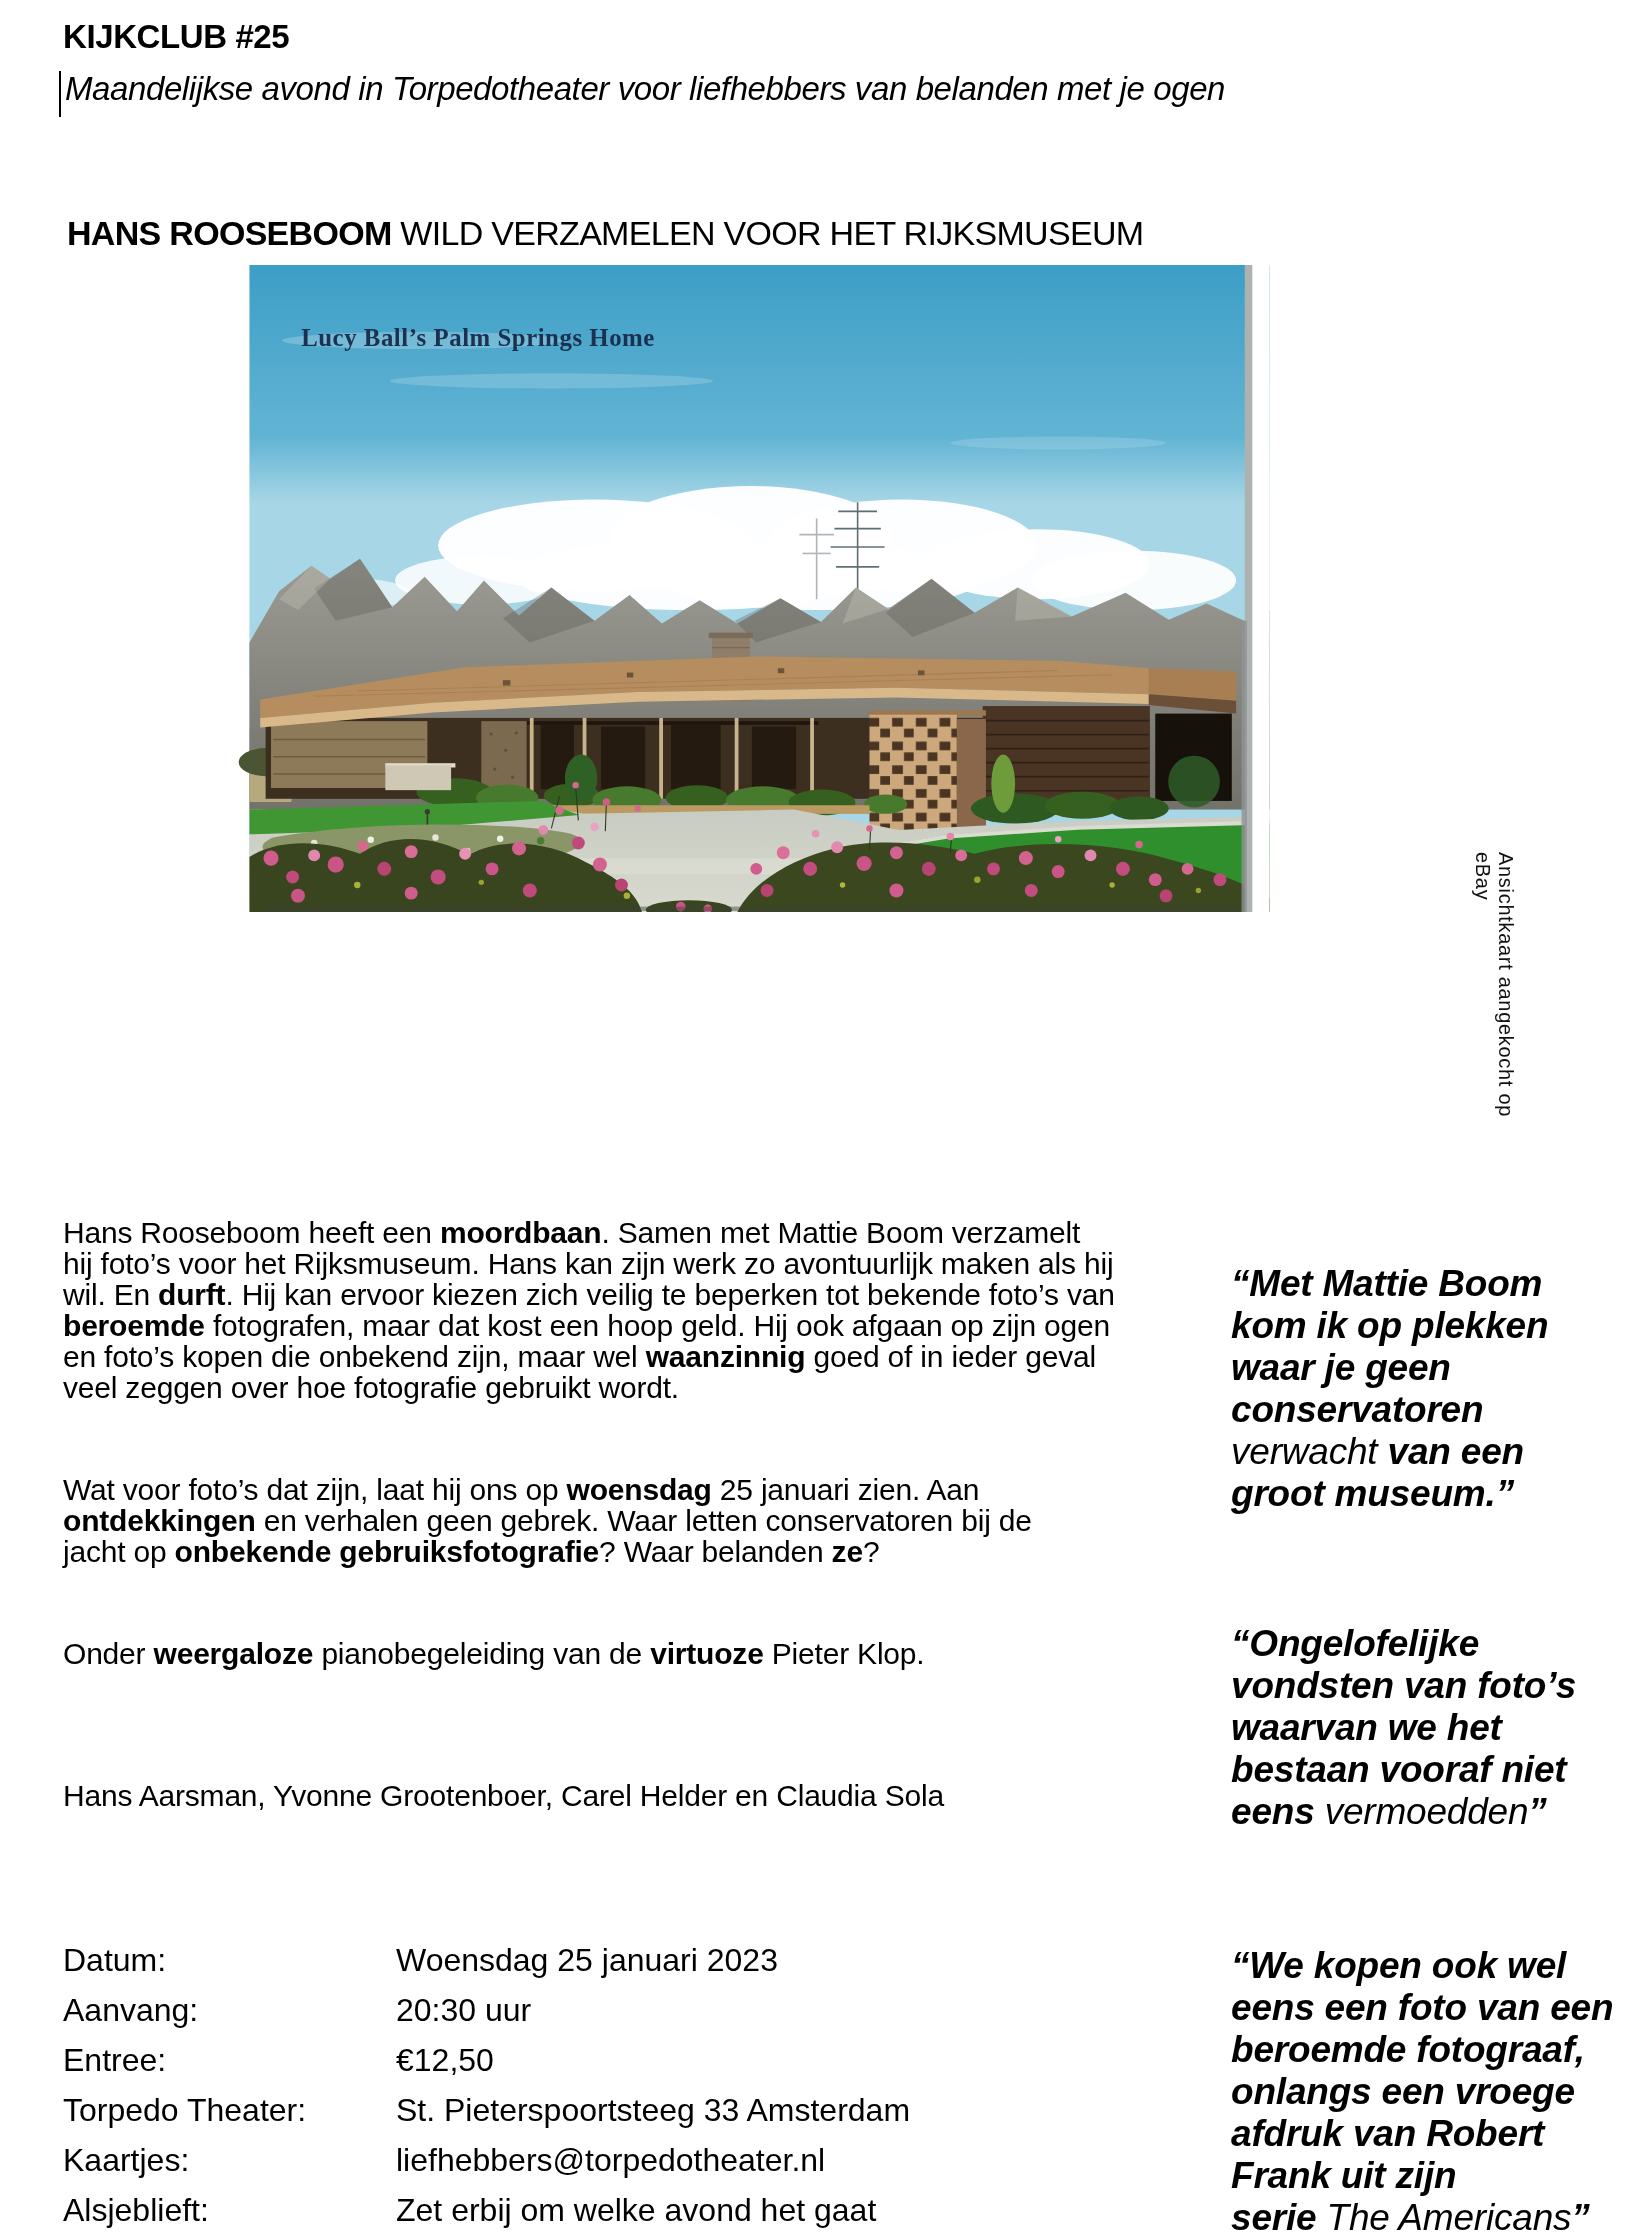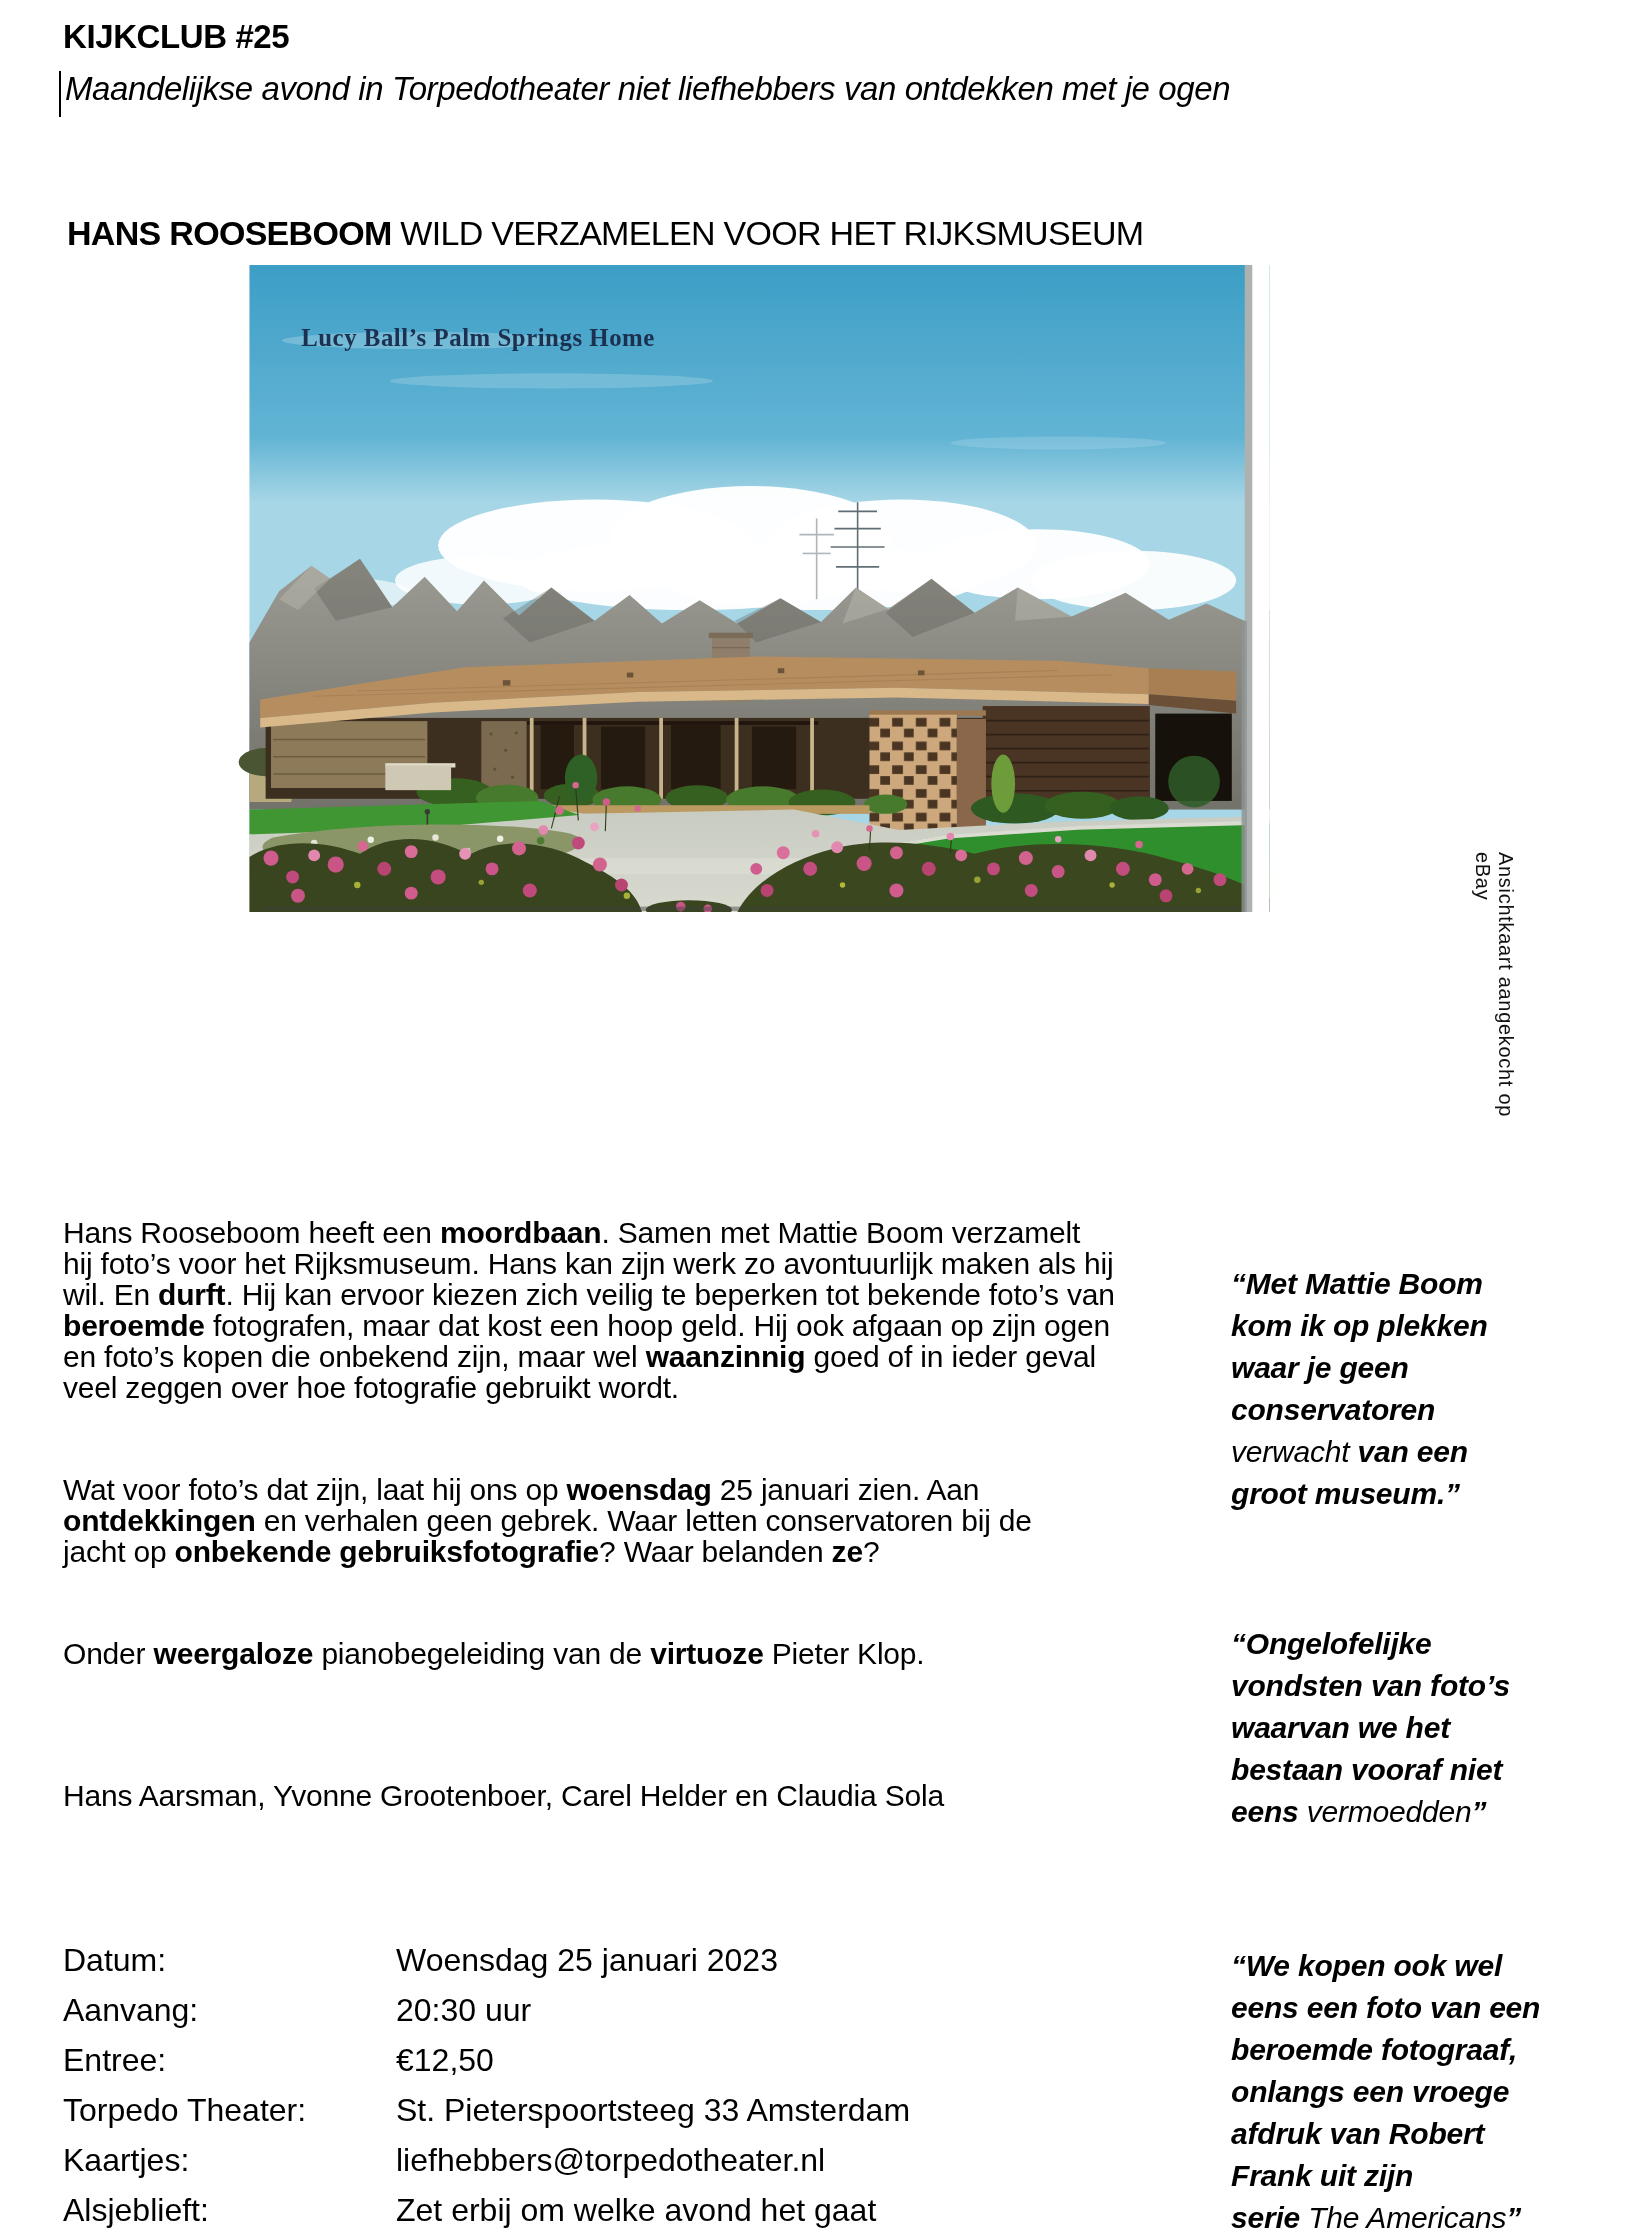--- a/index.html
+++ b/index.html
@@ -24,37 +24,37 @@
   .bodycol{position:absolute;left:63px;top:1186px;width:1155px;
            font-size:30px;line-height:31px;letter-spacing:-0.2px;white-space:pre-line;}
   .bodycol p{margin:0 0 40px 0;}
   .bodycol p.p3{margin-bottom:80px;}
   .bodycol p.intro,.bodycol p.members{margin:0;}
 
   .seg-b{font-weight:700;}
   .seg-i{font-style:italic;font-weight:400;}
   .seg-bi{font-style:italic;font-weight:700;}
 
-  .quote{position:absolute;left:1231px;width:404px;font-size:30px;line-height:42px;
+  .quote{position:absolute;left:1231px;width:404px;font-size:37px;line-height:42px;
          letter-spacing:-0.2px;white-space:pre-line;}
   .q1{top:1263px;} .q2{top:1623px;} .q3{top:1945px;}
 
   .details{position:absolute;left:63px;top:1942px;width:1111px;font-size:32px;}
   .drow{display:flex;height:50px;align-items:baseline;justify-content:space-between;}
   .dlabel{flex:0 0 333px;}
   .dvalue{flex:1;}
 </style>
 </head>
 <body>
 
 <div class="page">
 
   <div class="kicker">KIJKCLUB #25</div>
   <div class="caret"></div>
-  <div class="subtitle">Maandelijkse avond in Torpedotheater niet liefhebbers van ontdekken met je ogen</div>
+  <div class="subtitle">Maandelijkse avond in Torpedotheater voor liefhebbers van belanden met je ogen</div>
 
   <h1 class="title"><span class="seg-b">HANS ROOSEBOOM</span><span> WILD VERZAMELEN VOOR HET RIJKSMUSEUM</span></h1>
 
   <div class="postcard">
     <svg viewBox="0 0 1892 1200" xmlns="http://www.w3.org/2000/svg">
       <defs>
         <linearGradient id="skyG" x1="0" y1="0" x2="0" y2="1">
           <stop offset="0" stop-color="#3d9ec6"></stop>
           <stop offset="0.42" stop-color="#62b4d4"></stop>
           <stop offset="0.58" stop-color="#a7d6e6"></stop>

